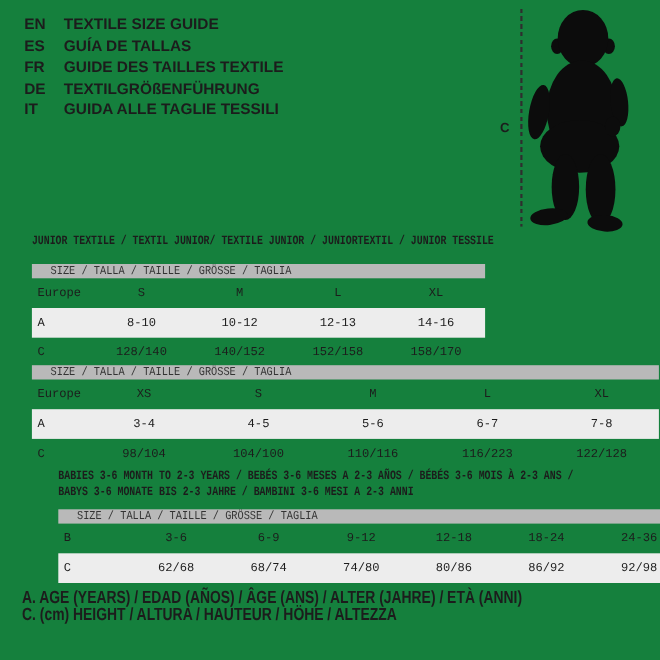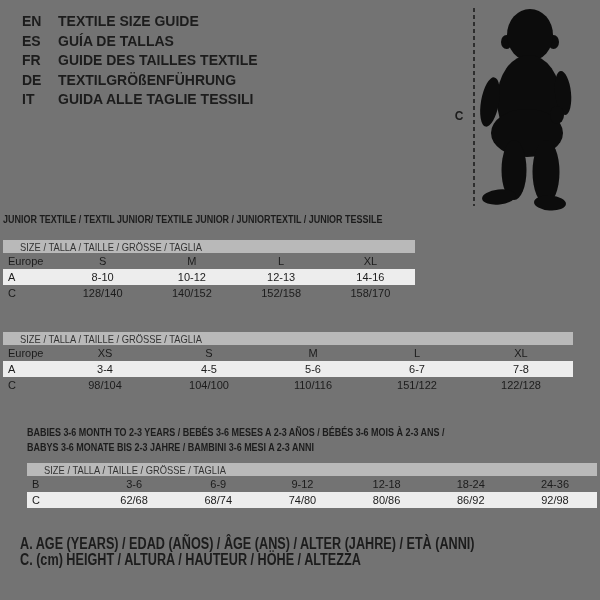--- a/index.html
+++ b/index.html
@@ -1,48 +1,48 @@
 <!DOCTYPE html>
 <html style="--bar-bg: #b9b9b9; --alt-row-bg: #ededed;"><head>
 <meta charset="utf-8">
 <style>
   html,body{margin:0;padding:0;background:#ffffff;}
   .page{
     position:relative;width:600px;height:600px;overflow:hidden;
-    background:#737373;color:#1c1c1c;
+    background:#15803d;color:#1c1c1c;
     font-family:"Liberation Sans", sans-serif;
     -webkit-font-smoothing:antialiased;
   }
   
   .langs{position:absolute;left:22px;top:12px;}
   .lang-row{display:flex;font-weight:bold;font-size:14px;line-height:19.5px;white-space:nowrap;}
   .lang-code{width:36px;flex:0 0 36px;}
   
   .dash-line{
     position:absolute;left:473px;top:8px;width:2px;height:198px;
     background:repeating-linear-gradient(to bottom,#2e2e2e 0 4px,transparent 4px 7px);
   }
   .measure-c{position:absolute;left:450px;top:109px;width:18px;text-align:center;
     font-size:12px;font-weight:bold;}
   .silhouette{position:absolute;left:470px;top:5px;}
   
-  .size-table{position:absolute;left:3px;}
+  .size-table{position:absolute;left:29px;font-family:Liberation Mono, monospace;}
   .t1{top:213px;width:412px;}
   .t2{top:320px;width:570px;}
   .t3{top:425px;width:570px;margin-left:24px;}
   .t-title{font-weight:bold;font-size:11.5px;line-height:15px;white-space:nowrap;}
   .t-title .cond{display:inline-block;transform:scaleX(0.78);transform-origin:left center;}
   .t1 .t-title,.t2 .t-title{line-height:13px;}
   .t1 .t-bar{margin-top:14px;}
   .t2 .t-bar{margin-top:12px;}
   .t3 .t-bar{margin-top:8px;}
   .t-bar{height:13px;background:var(--bar-bg,#b9b9b9);display:flex;align-items:center;padding-left:17px;}
   .t-bar .cond{display:inline-block;font-size:11px;color:#333;white-space:nowrap;
     transform:scaleX(0.85);transform-origin:left center;}
-  .trow{display:flex;align-items:center;height:16px;font-size:11px;}
+  .trow{display:flex;align-items:center;height:27px;font-size:11px;}
   .rows .trow:nth-child(2){background:var(--alt-row-bg,#ededed);}
   .tlabel{padding-left:5px;flex:0 0 auto;}
   .t1 .tlabel{width:50px;}
   .t2 .tlabel{width:45px;}
   .t3 .tlabel{width:60px;}
   .cell{flex:1 1 0;text-align:center;}
   
   .footnotes{position:absolute;left:20px;top:536px;font-weight:bold;font-size:16px;line-height:16.3px;}
   .footnotes .cond{display:inline-block;transform:scaleX(0.79);transform-origin:left center;white-space:nowrap;}
 </style>
@@ -142,21 +142,21 @@
         <div class="cell">4-5</div>
         <div class="cell">5-6</div>
         <div class="cell">6-7</div>
         <div class="cell">7-8</div>
       </div>
       <div class="trow">
         <div class="tlabel">C</div>
         <div class="cell">98/104</div>
         <div class="cell">104/100</div>
         <div class="cell">110/116</div>
-        <div class="cell">151/122</div>
+        <div class="cell">116/223</div>
         <div class="cell">122/128</div>
       </div>
     </div>
   </div>
 
   <div class="size-table t3">
     <div class="t-title">
       <span class="cond">BABIES 3-6 MONTH TO 2-3 YEARS / BEBÉS 3-6 MESES A 2-3 AÑOS / BÉBÉS 3-6 MOIS À 2-3 ANS /</span><br>
       <span class="cond">BABYS 3-6 MONATE BIS 2-3 JAHRE / BAMBINI 3-6 MESI A 2-3 ANNI</span>
     </div>

